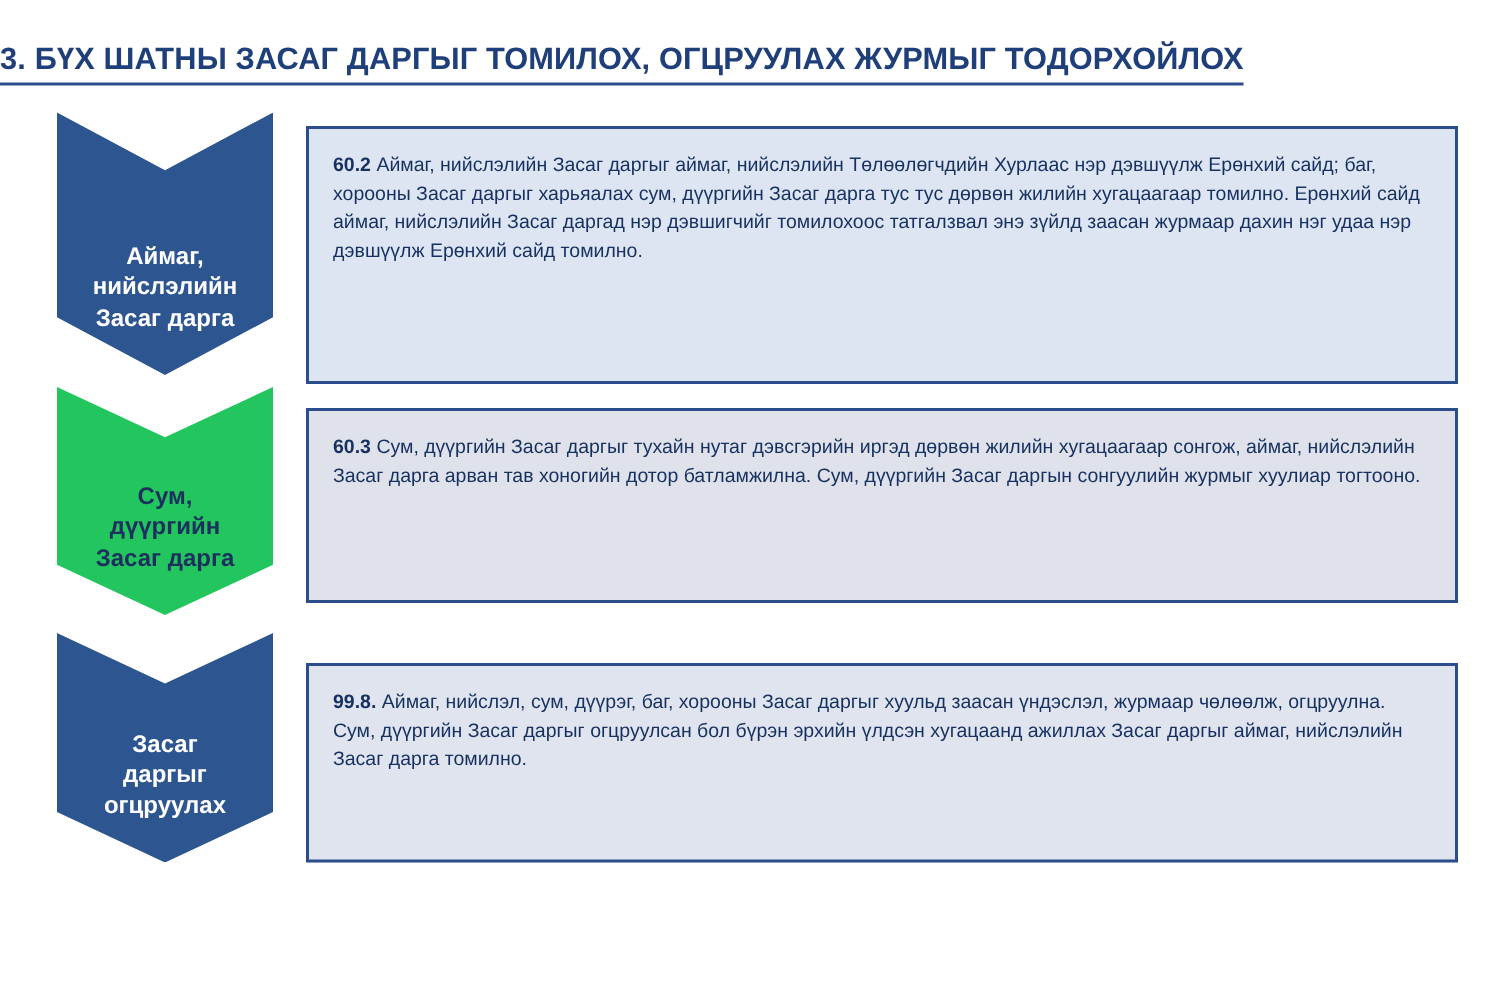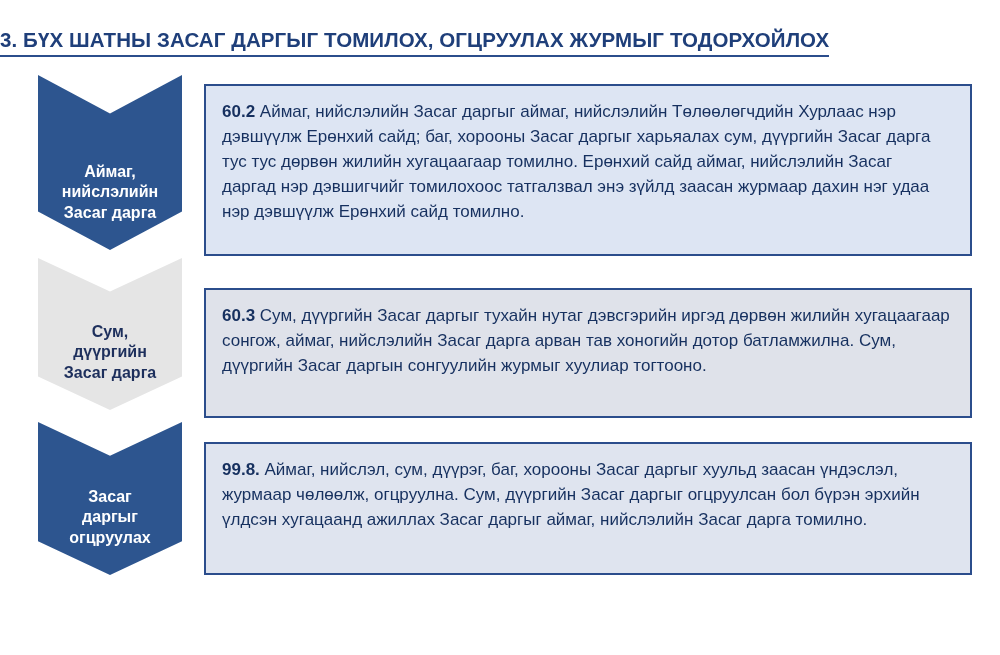--- a/index.html
+++ b/index.html
@@ -50,45 +50,45 @@
   .chev-label {
     text-align: center;
     font-size: 16px;
     font-weight: bold;
     line-height: 1.30;
     padding-bottom: 26px;
     white-space: pre-line;
   }
   .chev-dark { background: #2d558f; }
   .chev-dark .chev-label { color: #ffffff; }
-  .chev-light { background: #e5e5e5; justify-content: center; }
+  .chev-light { background: #22c55e; justify-content: center; }
   .chev-light .chev-label { color: #1d2f5c; }
 
   #chev-1 { top: 75px;  height: 175px; }
   #chev-2 { top: 258px; height: 152px; }
   #chev-3 { top: 422px; height: 153px; }
 
   
   .panel {
     position: absolute;
     left: 204px;
     width: 768px;
     box-sizing: border-box;
     border: 2px solid #2b4d8c;
     background: #dfe6f2;
     padding: 14px 20px 12px 16px;
     color: #16305f;
-    font-size: 17px;
+    font-size: 13px;
     line-height: 1.465;
   }
   .panel .num {
     font-weight: bold;
   }
   #panel-1 { top: 84px;  height: 172px; background: #dde5f3; }
-  #panel-2 { top: 288px; height: 130px; background: #dfe2ea; }
+  #panel-2 { top: 272px; height: 130px; background: #dfe2ea; }
   #panel-3 { top: 442px; height: 133px; background: #dfe4ef; }
 </style>
 </head>
 <body>
 
 <div class="title">
   <span class="title-inner">3. БҮХ ШАТНЫ ЗАСАГ ДАРГЫГ ТОМИЛОХ, ОГЦРУУЛАХ ЖУРМЫГ ТОДОРХОЙЛОХ</span>
 </div>
 
 <div class="chev chev-dark" id="chev-1">

